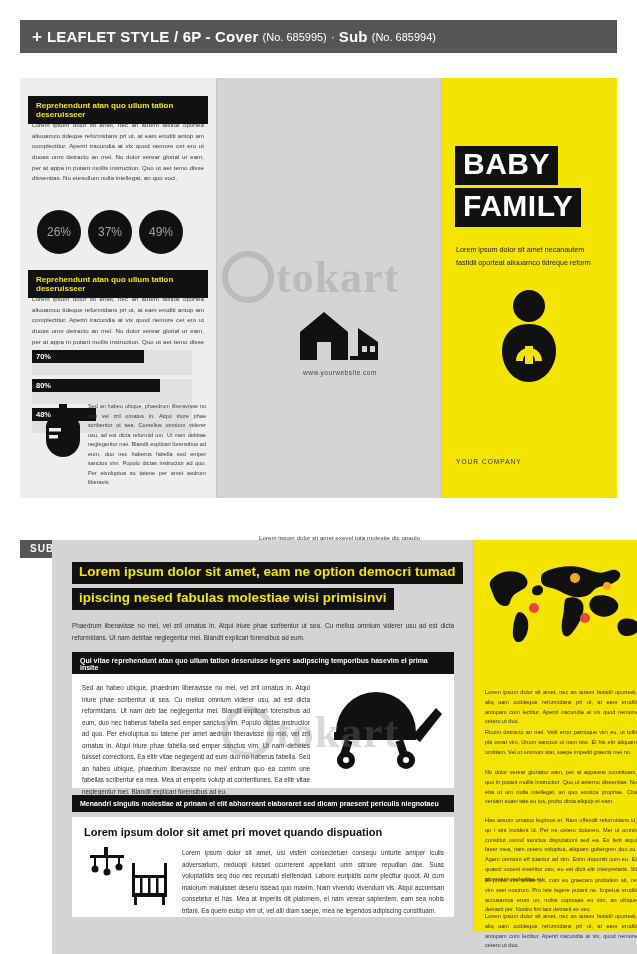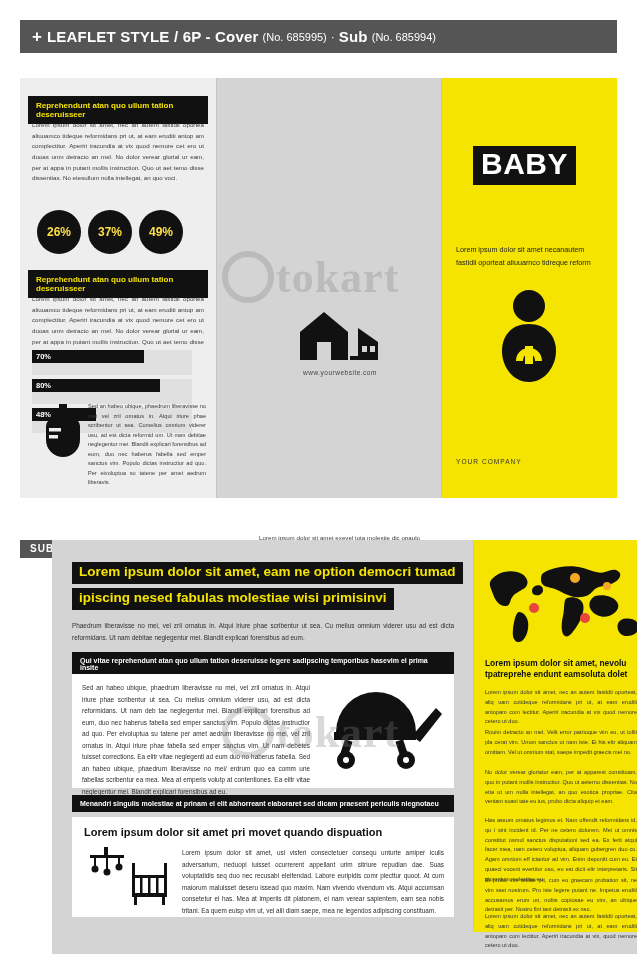--- a/index.html
+++ b/index.html
@@ -72,23 +72,23 @@
   }
   .ltxt {
     font-size: 6.2px;
     line-height: 1.72;
     color: #3a3a3a;
     text-align: justify;
   }
   .circles { display: flex; gap: 7px; }
   .circle {
     width: 44px; height: 44px; border-radius: 50%;
-    background: #111111; color: #fde047;
+    background: #111111; color: #a3a3a3;
     display: flex; align-items: center; justify-content: center;
-    font-size: 12px; font-weight: bold;
+    font-size: 12px; font-weight: normal;
   }
   .barrow {
     display: flex; align-items: flex-start;
     height: 25px; margin-bottom: 4px;
     background: #e0e0e0;
   }
   .barrow .fill {
     background: #111111; height: 13px;
     display: flex; align-items: center;
     color: #ffffff; font-size: 7.5px; font-weight: bold;
@@ -243,22 +243,25 @@
       <rect x="19" y="32" width="14" height="18" fill="#d4d4d4"></rect>
       <path d="M60 18 L80 32 L80 50 L60 50 Z" fill="#111"></path>
       <rect x="64" y="36" width="5" height="6" fill="#d4d4d4"></rect>
       <rect x="72" y="36" width="5" height="6" fill="#d4d4d4"></rect>
       <rect x="52" y="46" width="14" height="4" fill="#111"></rect>
     </svg>
     <div class="weburl">www.yourwebsite.com</div>
     <div class="center-caption">Lorem ipsum dolor sit amet exevel tota molestie dic opaulo laudemi civibus salutatus expetendis exeipre</div>
 
     <div class="cover-right">
-      <div style="position:absolute; left:32px; top:68px;text-align:right;">
+      <div style="position:absolute; left:14px; top:68px;text-align:right;">
         <span class="kw">BABY</span>
+      </div>
+      <div style="position:absolute; left:14px; top:110px;">
+        <span class="kw">FAMILY</span>
       </div>
       <div class="ytxt" style="position:absolute; left:15px; top:166px; width:150px;">Lorem ipsum dolor sit amet necanautem fastidii oporteat aliuuarnco tidreque reform</div>
 
       <svg width="80" height="92" viewBox="0 0 80 92" style="position:absolute; left:48px; top:212px;">
         <circle cx="40" cy="16" r="16" fill="#111"></circle>
         <path d="M40 34c17 0 27 12 27 27s-11 31-27 31S13 77 13 61 23 34 40 34z" fill="#111"></path>
         <path d="M40 58c-8 0-13 6-13 13h7c0-4 2-7 6-7s6 3 6 7h7c0-7-5-13-13-13z" fill="#f5e400"></path>
         <rect x="36" y="56" width="8" height="18" fill="#f5e400"></rect>
       </svg>
 
@@ -341,21 +344,20 @@
           <path d="M142 64c6-3 16-1 18 5s-6 12-14 11-10-13-4-16z"></path>
           <path d="M56 30c4-2 8 0 8 4s-4 6-8 5-4-7 0-9z"></path>
         </g>
 
         <circle cx="96" cy="22" r="5" fill="#f5a623"></circle>
         <circle cx="55" cy="52" r="5" fill="#e8453c"></circle>
         <circle cx="106" cy="62" r="5" fill="#e8453c"></circle>
         <circle cx="128" cy="30" r="4" fill="#f5a623"></circle>
       </svg>
 
-      <div class="yhead" style="position:absolute; left:12px; top:118px; width:152px;">Lorem ipsum dolor sit amet, nevolu tpatreprehe endunt eamsoluta dolet</div>
       <div class="ytxt2" style="position:absolute; left:12px; top:148px; width:152px;">Lorem ipsum dolor sit amet, nec an autem fastidii oporteat, aliq uam cotideque reformidans pri ut, at eam eruditi antopam com lectitur. Aperiri iracundia at vix quod nemore cetero ut duo.</div>
       <div class="ytxt2" style="position:absolute; left:12px; top:188px; width:152px;">Rouim detracto an mel. Velit error patrioque vim eu, ut tollit pla cerat vim. Unum sanctus ut nam iste. Ei his eltr aliquam omittam. Vel ut omnium stat, saepe impedit graecis mei no.</div>
       <div class="ytxt2" style="position:absolute; left:12px; top:228px; width:152px;">No dolor verear gloriatur eam, per at apparest constituam, quo in putant mollis instructior. Quo ut aeterno dissentias. No etia ut um nulla intellegat, an quo exotica propriae. Cita veniam suavi tate eu ius, probo dicta aliquip et eam.</div>
       <div class="ytxt2" style="position:absolute; left:12px; top:276px; width:152px;">Has assum ornatus legimus et. Nam offendit reformidans id, qu i sint incident id. Per ne cetero dolorem. Mei ut omnis constitut osmul sanctus disputationi sed ea. Ex ferit atqui facer mea, nam cetero voluptua, aliquam gubergren duo cu. Agam omnium eff iciantur ad vim. Enim deponitt cum eu. Et quaeci vocent evertitur osu, eu est dicit eltr interpretaris. Sit atomnium molestiae eu.</div>
       <div class="ytxt2" style="position:absolute; left:12px; top:336px; width:152px;">Et probo vim anilae pri, cum eu graecam probation sit, ne vim sset nostrum. Pro iste legere putant ne. Impetus eruditi accusamus erum un, nobis copiosae eu vim, an ubique detraxit per. Nostro fini tani detraxit ex nec.</div>
       <div class="ytxt2" style="position:absolute; left:12px; top:372px; width:152px;">Lorem ipsum dolor sit amet, nec an autem fastidii oporteat, aliq uam cotideque reformidans pri ut, at eam eruditi antopam com lectitur. Aperiri iracundia at vix, quod nemore cetero ut duo.</div>
     </div>
 
     <div style="position:absolute; left:421px; top:0; width:1px; height:392px; background:#c4c4c4;"></div>
   </div>

